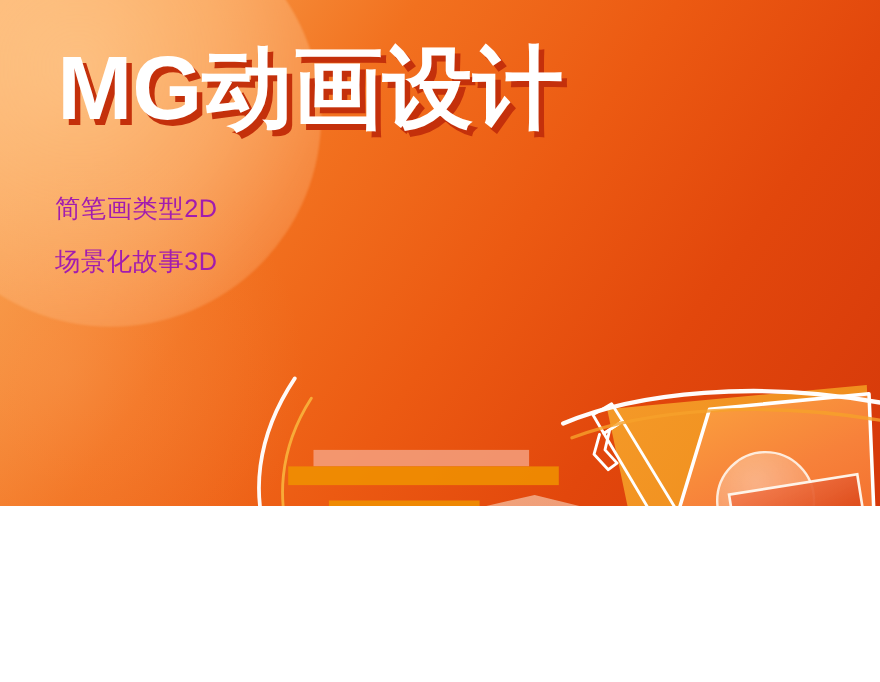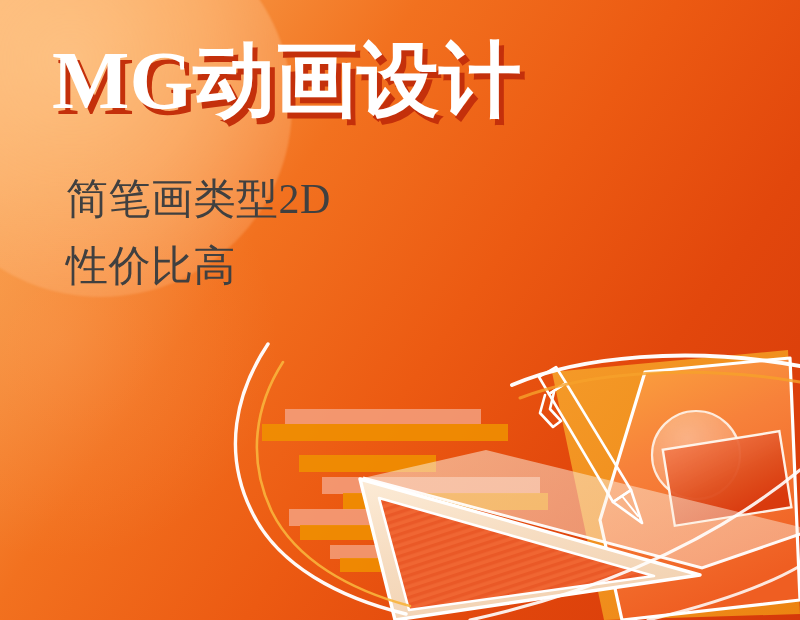--- a/index.html
+++ b/index.html
@@ -4,23 +4,23 @@
 <title>MG Animation Design Banner</title>
 <style>
   html, body {
     margin: 0;
     padding: 0;
     background: #ffffff;
   }
   #banner {
     position: relative;
     width: 800px;
-    height: 620px;
+    height: 460px;
     overflow: hidden;
-    font-family: Liberation Serif, serif;
+    font-family: Liberation Sans, sans-serif;
     user-select: none;
   }
   
   .bg-gradient {
     position: absolute;
     inset: 0;
     background: linear-gradient(125deg,
         #fbb267 0%,
         #f79844 14%,
         #f2711f 34%,
@@ -75,24 +75,24 @@
   }
   .sub-list {
     position: absolute;
     left: 50px;
     top: 178px;
     margin: 0;
     padding: 0;
     list-style: none;
   }
   .sub-item {
-    font-size: 42px;
+    font-size: 23px;
     line-height: 1;
-    color: #404040;
-    margin: 0 0 25px 16px;
+    color: #a21caf;
+    margin: 0 0 25px 0;
     letter-spacing: 0.5px;
     white-space: nowrap;
     font-weight: normal;
   }
   .sub-item:last-child { margin-bottom: 0; }
 
   
   .illustration {
     position: absolute;
     inset: 0;
@@ -208,17 +208,17 @@
         <path d="M648,620 C706,606 762,588 800,566" fill="none" stroke="#FFFFFF" stroke-width="3" stroke-linecap="round" opacity="0.85"></path>
       </g>
     </svg>
   </div>
 
   <div class="text-block">
     <div class="title">MG动画设计</div>
 
     <ul class="sub-list">
       <li class="sub-item">简笔画类型2D</li>
-      <li class="sub-item">性价比高</li>
+      <li class="sub-item">场景化故事3D</li>
     </ul>
   </div>
 
 </div>
 
 </body></html>

